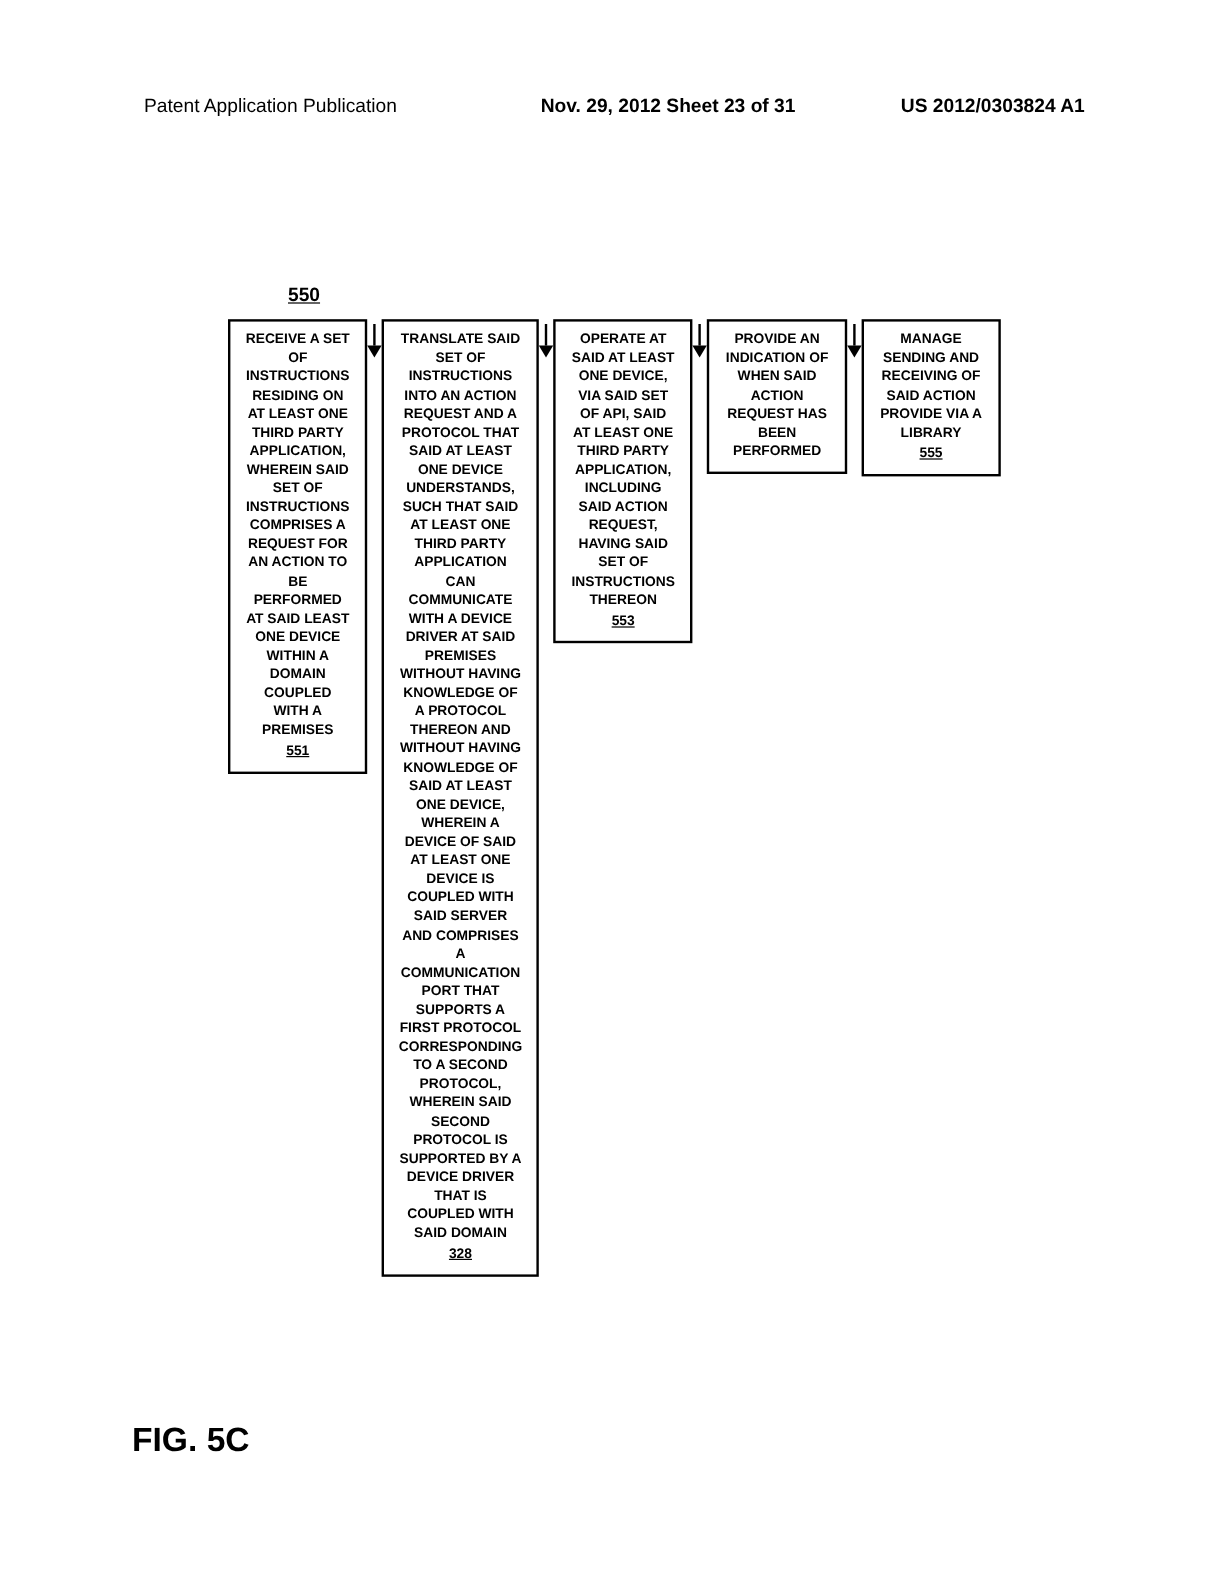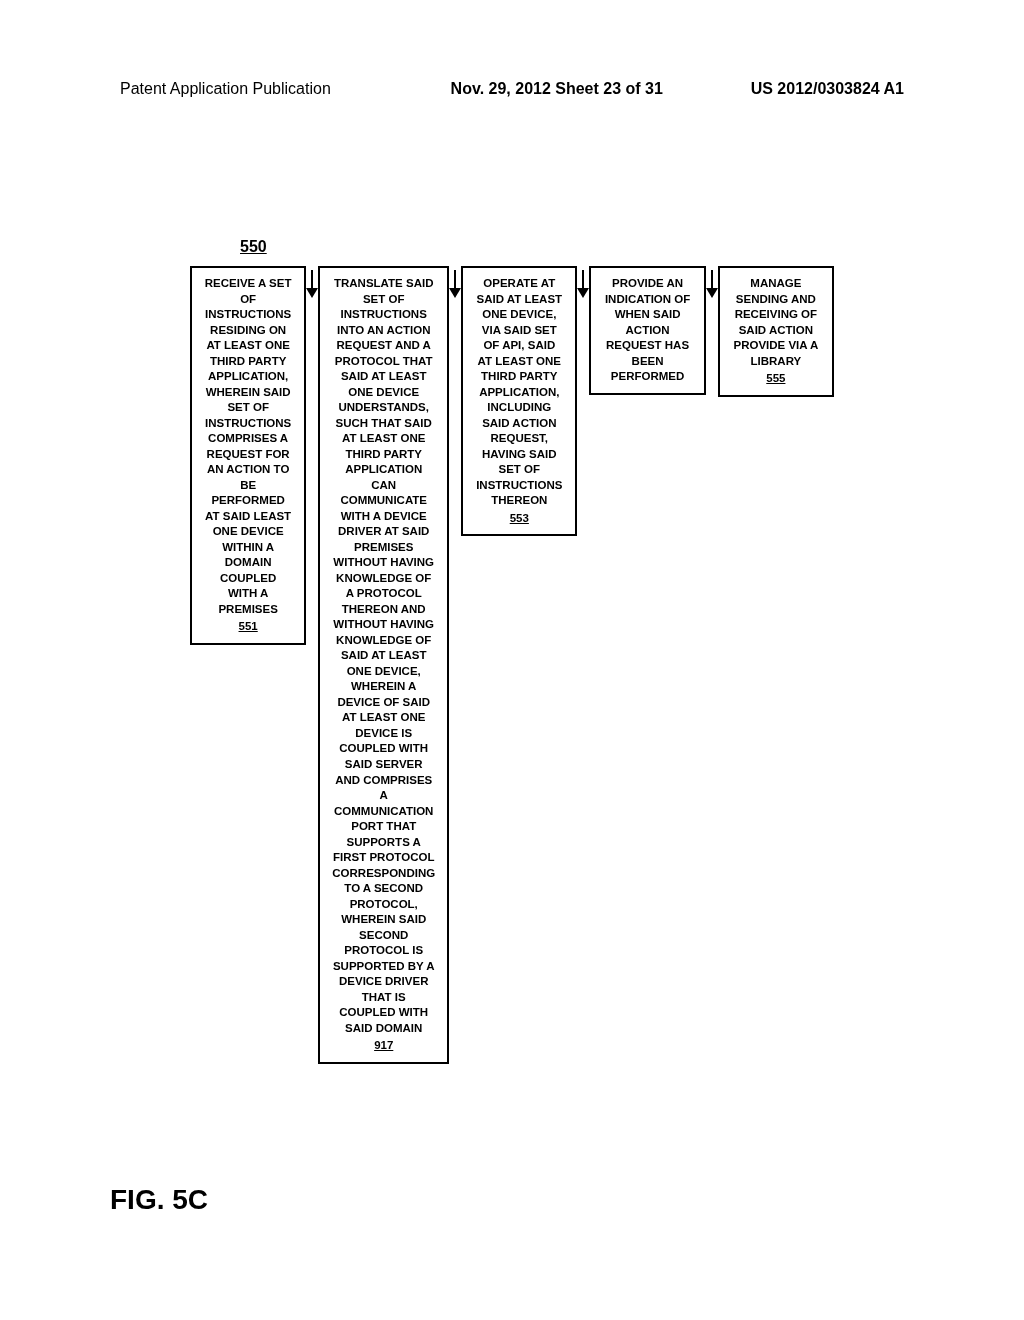--- a/index.html
+++ b/index.html
@@ -121,21 +121,21 @@
       <span class="box-number">551</span>
     </div>
 
     <div class="arrow">
       <div class="arrow-line"></div>
       <div class="arrow-head"></div>
     </div>
 
     <div class="box">
       <span>TRANSLATE SAID SET OF INSTRUCTIONS INTO AN ACTION REQUEST AND A PROTOCOL THAT SAID AT LEAST ONE DEVICE UNDERSTANDS, SUCH THAT SAID AT LEAST ONE THIRD PARTY APPLICATION CAN COMMUNICATE WITH A DEVICE DRIVER AT SAID PREMISES WITHOUT HAVING KNOWLEDGE OF A PROTOCOL THEREON AND WITHOUT HAVING KNOWLEDGE OF SAID AT LEAST ONE DEVICE, WHEREIN A DEVICE OF SAID AT LEAST ONE DEVICE IS COUPLED WITH SAID SERVER AND COMPRISES A COMMUNICATION PORT THAT SUPPORTS A FIRST PROTOCOL CORRESPONDING TO A SECOND PROTOCOL, WHEREIN SAID SECOND PROTOCOL IS SUPPORTED BY A DEVICE DRIVER THAT IS COUPLED WITH SAID DOMAIN</span>
-      <span class="box-number">917</span>
+      <span class="box-number">328</span>
     </div>
 
     <div class="arrow">
       <div class="arrow-line"></div>
       <div class="arrow-head"></div>
     </div>
 
     <div class="box">
       <span>OPERATE AT SAID AT LEAST ONE DEVICE, VIA SAID SET OF API, SAID AT LEAST ONE THIRD PARTY APPLICATION, INCLUDING SAID ACTION REQUEST, HAVING SAID SET OF INSTRUCTIONS THEREON</span>
       <span class="box-number">553</span>

